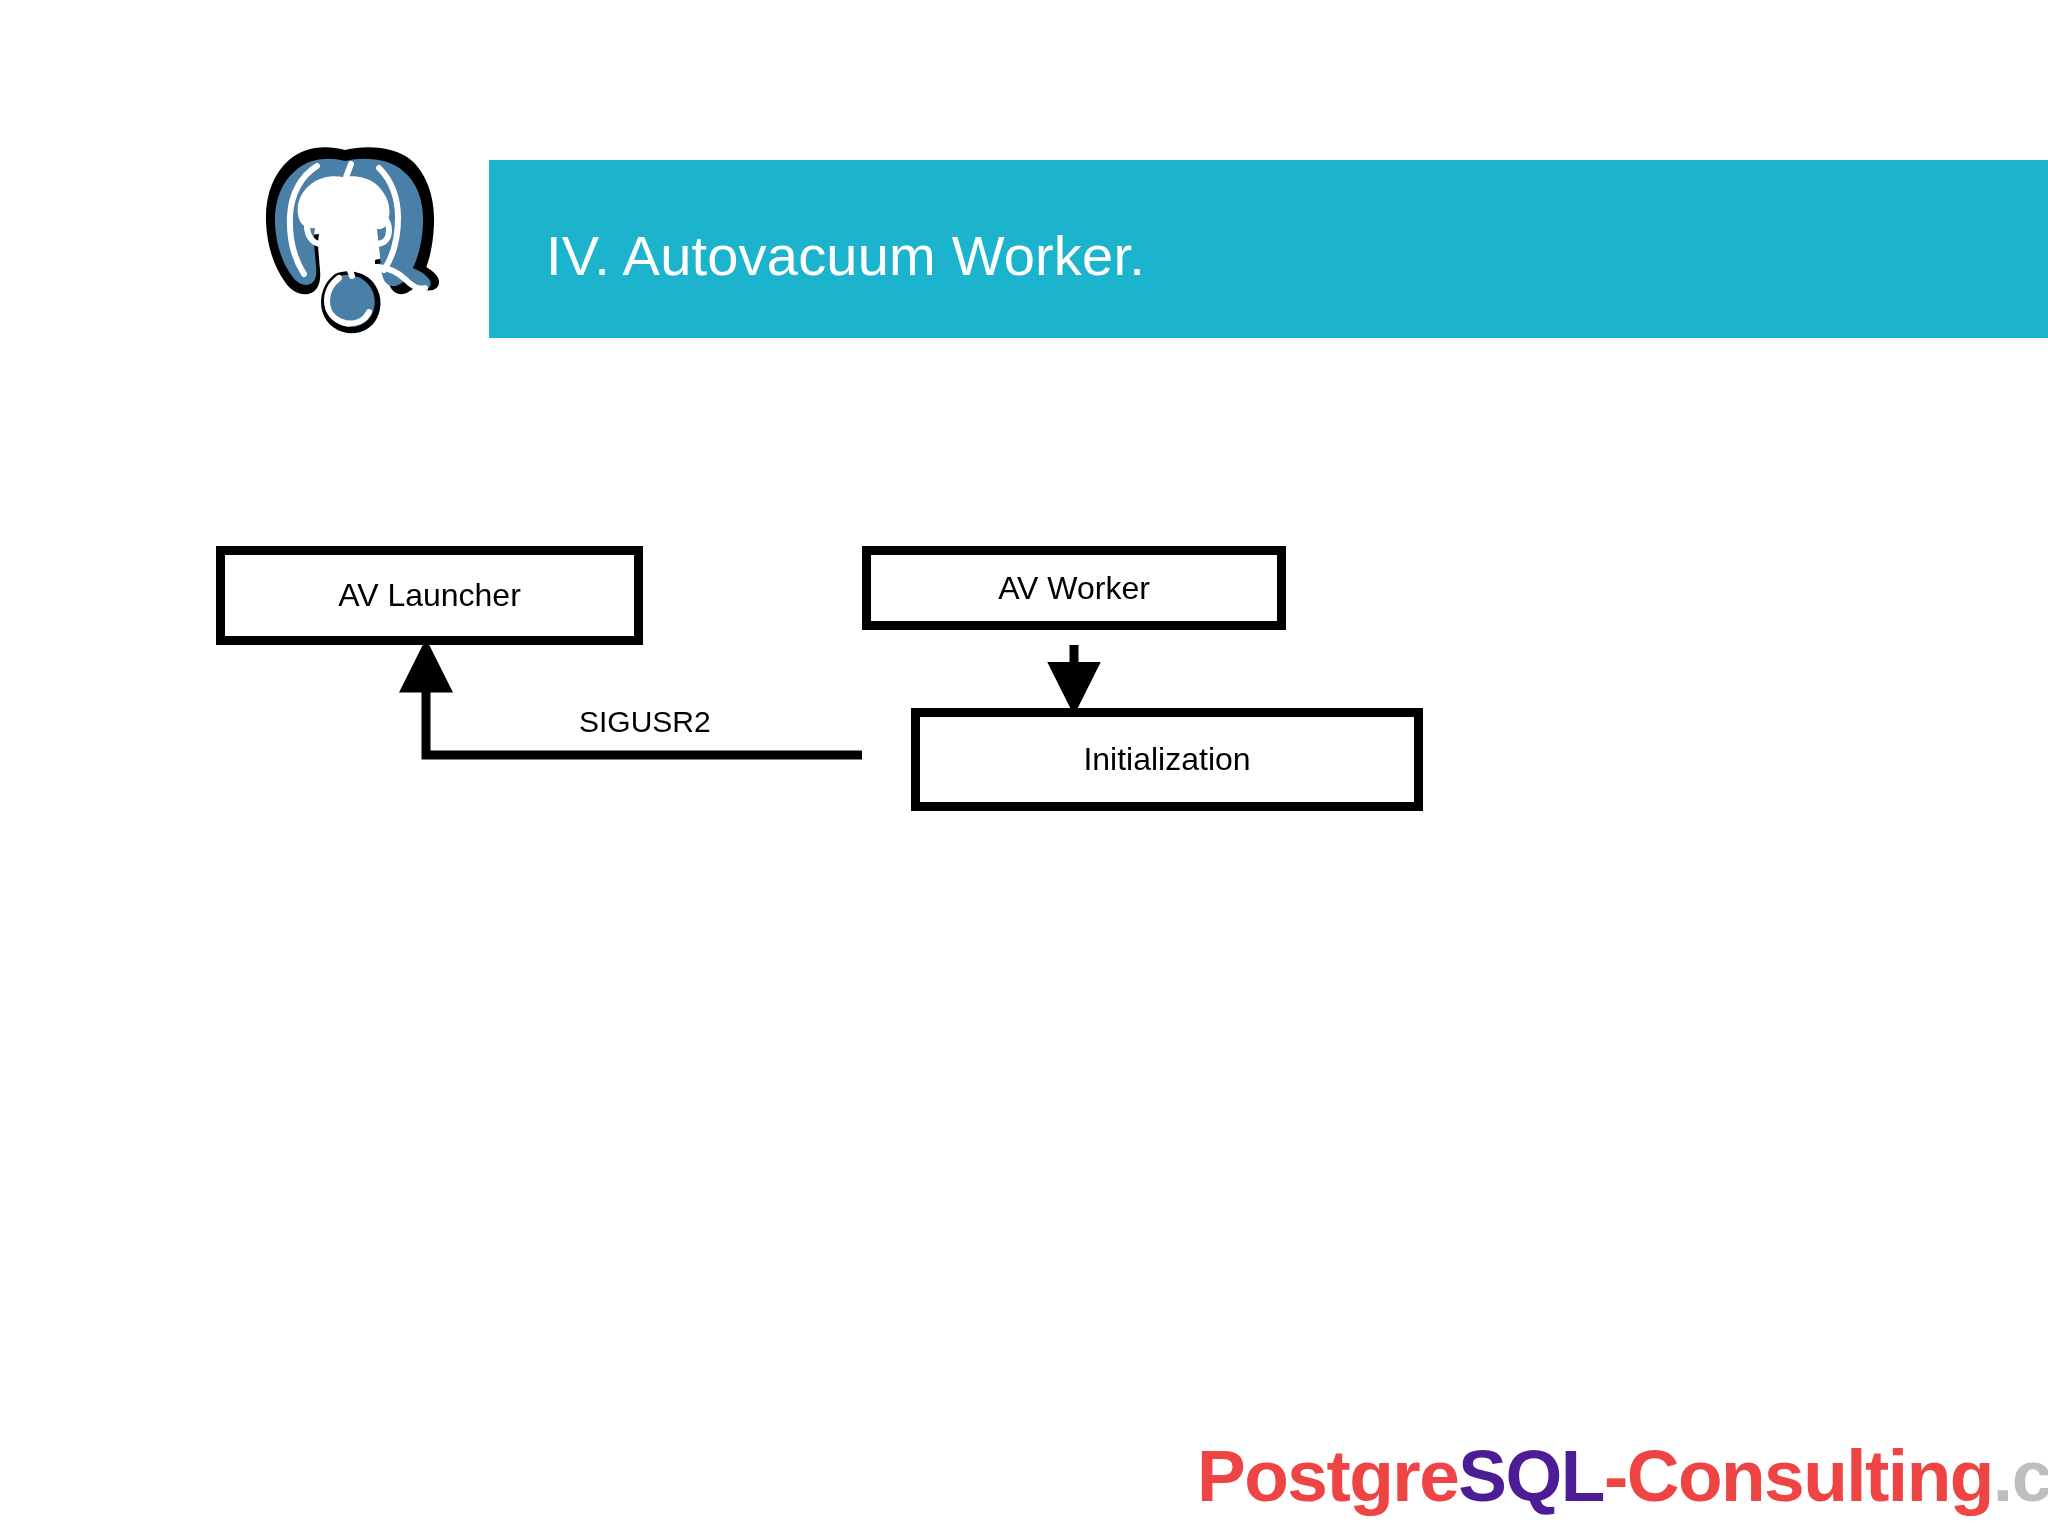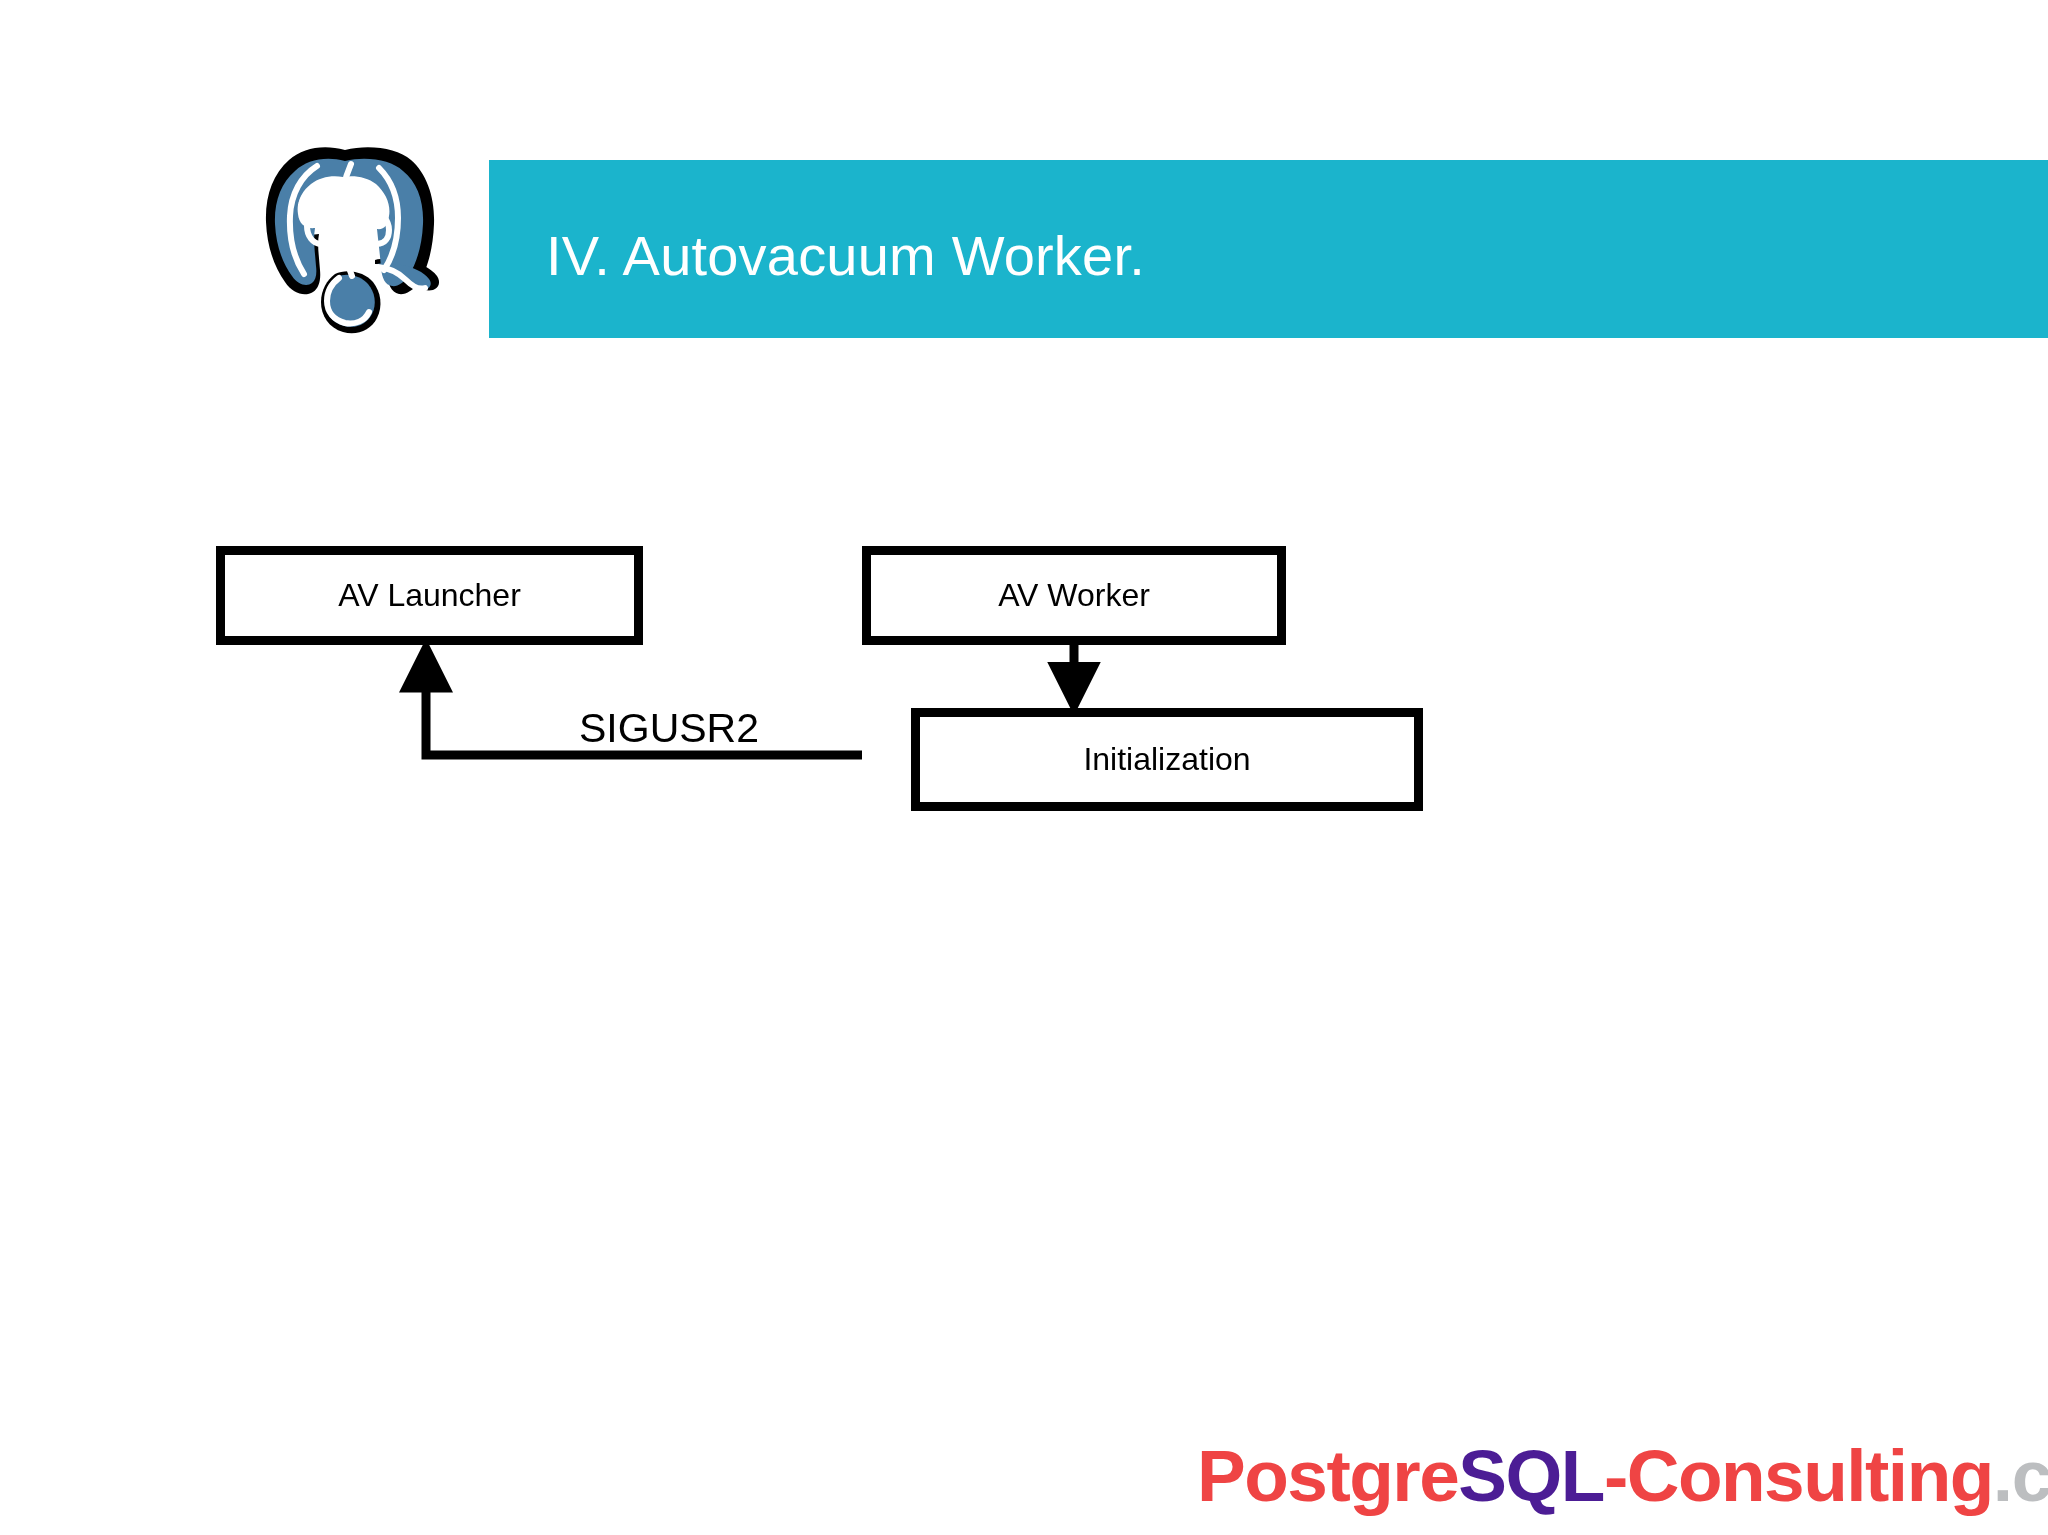--- a/index.html
+++ b/index.html
@@ -67,29 +67,29 @@
     justify-content: center;
   }
   .node-label {
     font-size: 32px;
     color: #000000;
     font-weight: 400;
     white-space: nowrap;
   }
 
   #box-av-launcher { left: 195px;  top: 546px; width: 427px; height: 99px; }
-  #box-av-worker   { left: 841px;  top: 546px; width: 424px; height: 99px; }
+  #box-av-worker   { left: 841px;  top: 546px; width: 424px; height: 84px; }
   #box-initialization { left: 890px; top: 708px; width: 512px; height: 103px; }
 
   #edge-label-sigusr2 {
     position: absolute;
     left: 558px;
     top: 705px;
     font-family: "Liberation Sans", sans-serif;
-    font-size: 41px;
+    font-size: 30px;
     color: #000000;
     white-space: nowrap;
   }
 
   
   #footer-logo {
     position: absolute;
     left: 1176px;
     top: 1434px;
     font-size: 73px;

